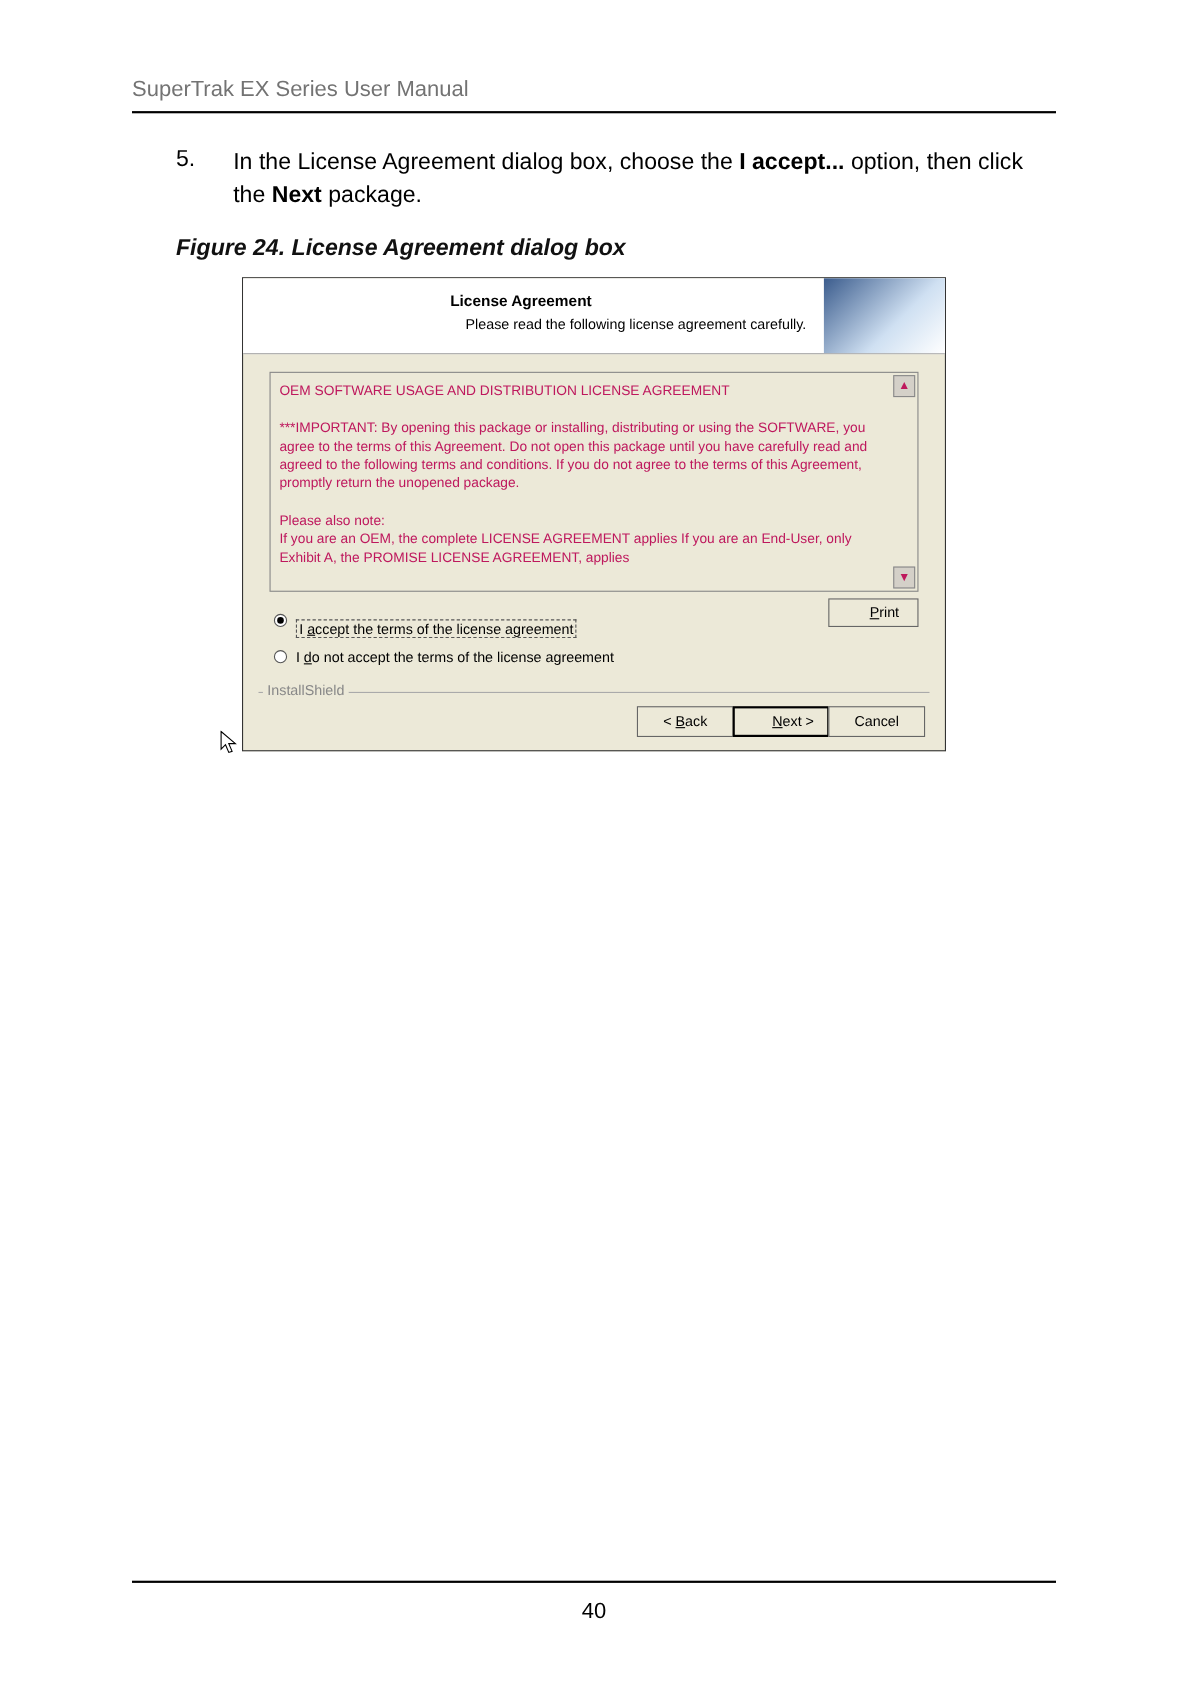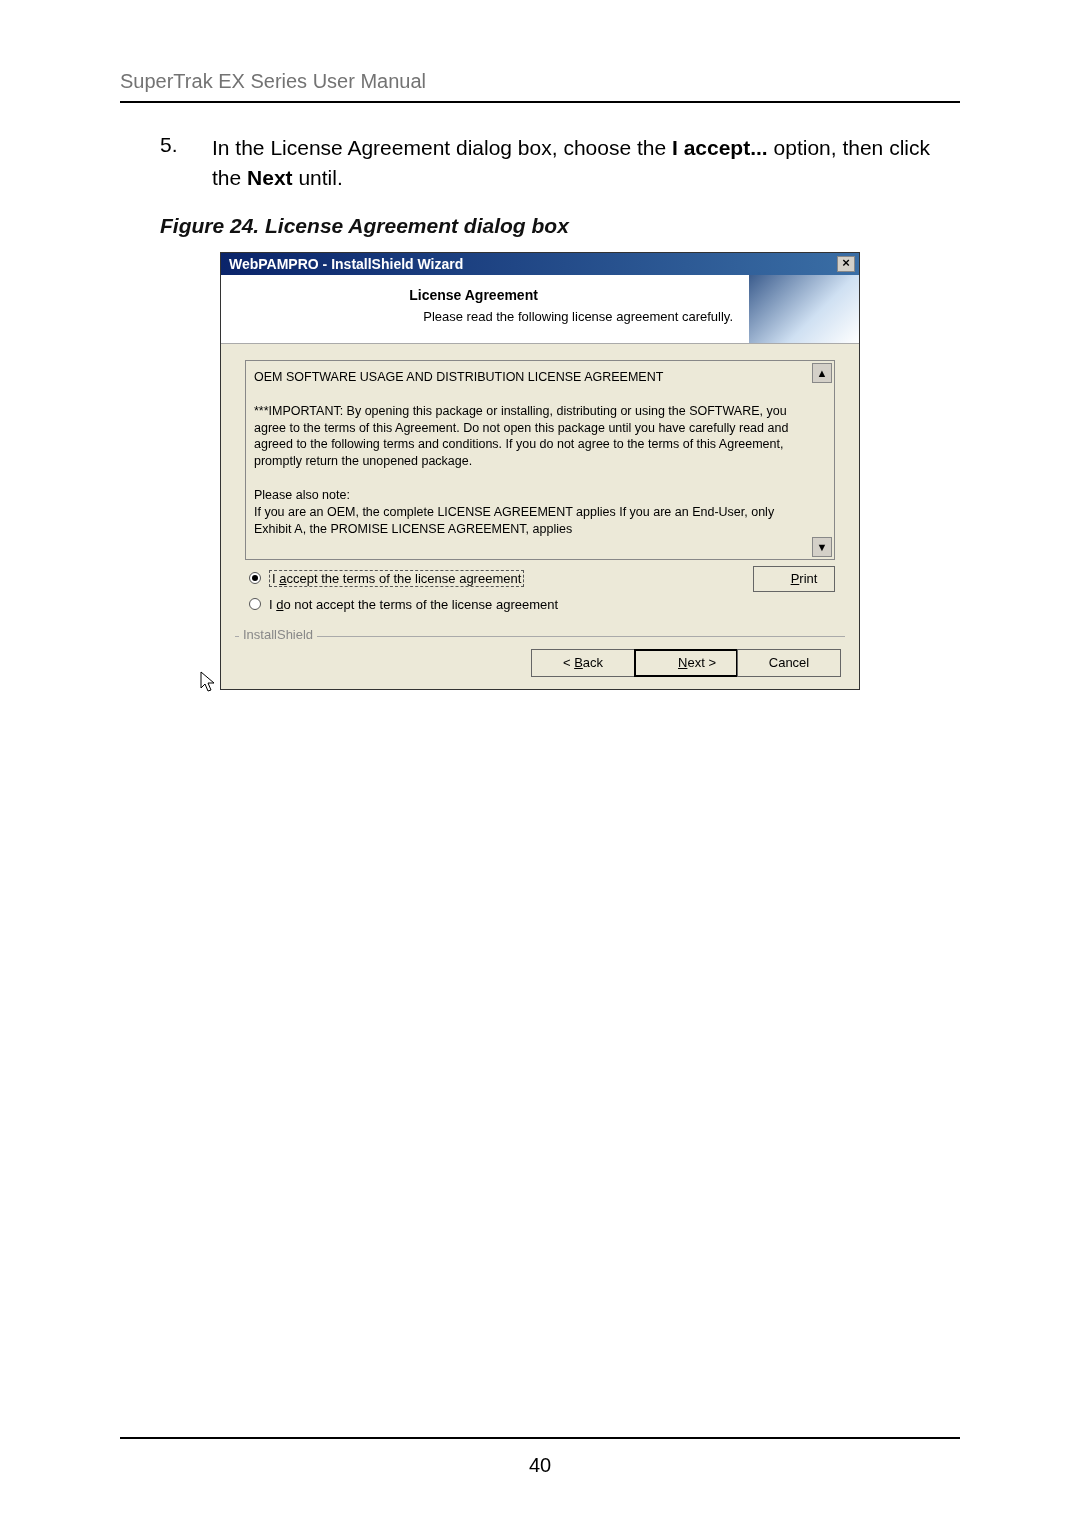--- a/index.html
+++ b/index.html
@@ -102,21 +102,21 @@
     padding: 16px 24px 10px 24px;
   }
   .license-box {
     position: relative;
     border: 1px solid #888;
     background: #ece9d8;
     padding: 8px 28px 8px 8px;
     height: 200px;
     font-size: 12.5px;
     line-height: 1.35;
-    color: #000000;
+    color: #be185d;
   }
   .license-scroll {
     position: absolute;
     right: 2px; top: 2px; bottom: 2px;
     width: 20px;
     display: flex; flex-direction: column; justify-content: space-between;
   }
   .scroll-btn {
     width: 20px; height: 20px;
     border: 1px solid #888;
@@ -132,20 +132,21 @@
   }
   .radio {
     width: 12px; height: 12px; border-radius: 50%;
     border: 1px solid #555; display: flex; align-items: center; justify-content: center;
     background: #fff;
   }
   .radio .dot { width: 6px; height: 6px; border-radius: 50%; background: #000; }
   .accept-label {
     border: 1px dashed #555;
     padding: 0 2px;
+    margin-top: 15px;
   }
   .print-row {
     display: flex; justify-content: space-between; align-items: flex-start;
   }
   .print-btn {
     width: 82px; height: 26px;
     border: 1px solid #666;
     background: #ece9d8;
     font-size: 13px;
     text-align: center;
@@ -167,21 +168,21 @@
     background: #ece9d8;
     color: #888;
     font-size: 13px;
     padding: 0 4px;
   }
   .footer-btns {
     display: flex; justify-content: flex-end; gap: 0;
     padding-right: 4px;
   }
   .wbtn {
-    width: 104px; height: 28px;
+    width: 88px; height: 28px;
     border: 1px solid #666;
     background: #ece9d8;
     font-size: 13px;
     text-align: center;
     line-height: 26px;
   }
   .wbtn + .wbtn { margin-left: -1px; }
   .wbtn.sep { }
   .wbtn.def { border: 2px solid #000; line-height: 24px; padding-left: 22px; }
   .cursor {
@@ -208,31 +209,27 @@
 </head>
 <body>
 
 <div class="page">
   <div class="header-line">SuperTrak EX Series User Manual</div>
   <hr class="hr">
 
   <div class="step">
     <div class="step-num">5.</div>
     <div class="step-text">
-      <span>In the License Agreement dialog box, choose the </span><b>I accept...</b><span> option, then click the </span><b>Next</b><span> until.</span>
+      <span>In the License Agreement dialog box, choose the </span><b>I accept...</b><span> option, then click the </span><b>Next</b><span> package.</span>
     </div>
   </div>
 
   <div class="fig-caption">Figure 24. License Agreement dialog box</div>
 
   <div class="dialog">
-    <div class="titlebar">
-      <span>WebPAMPRO - InstallShield Wizard</span>
-      <div class="close-btn">×</div>
-    </div>
 
     <div class="dlg-head">
       <div class="dlg-head-text">
         <div class="dlg-head-title">License Agreement</div>
         <div class="dlg-head-sub">Please read the following license agreement carefully.</div>
       </div>
       <div class="dlg-head-img"></div>
     </div>
 
     <div class="dlg-body">

